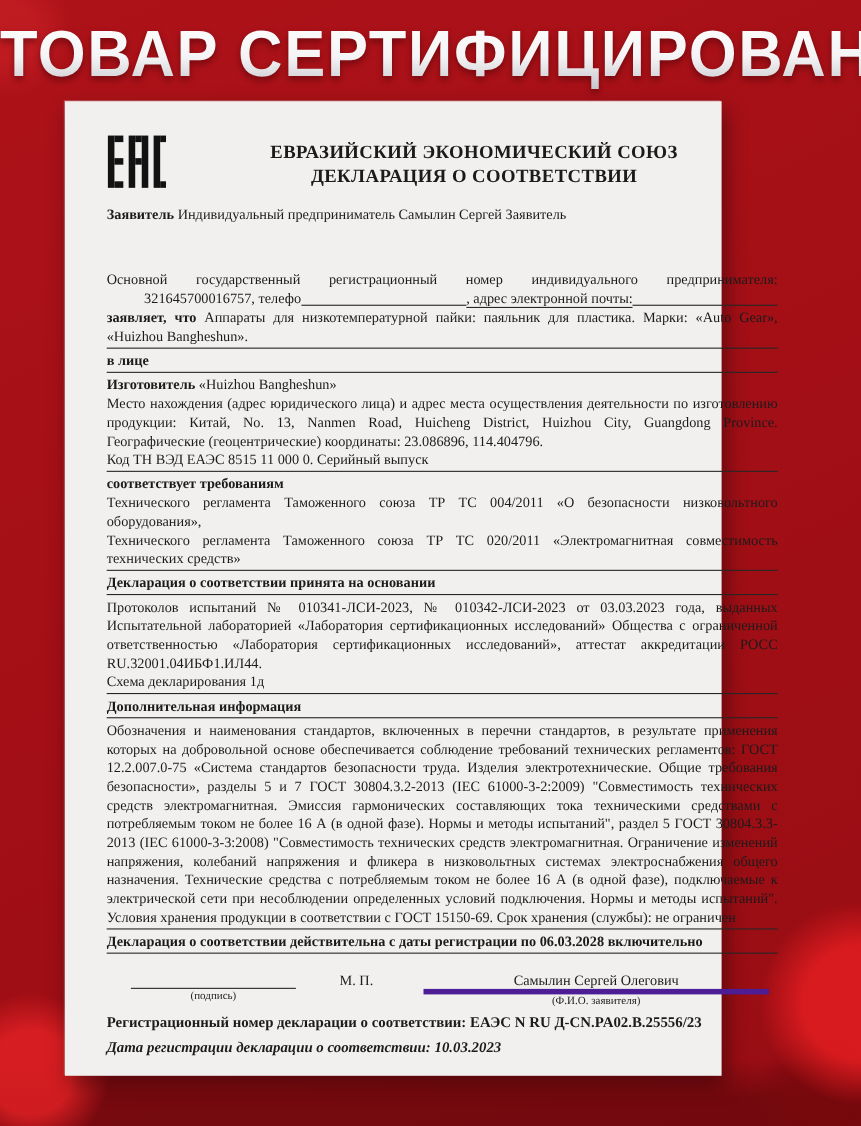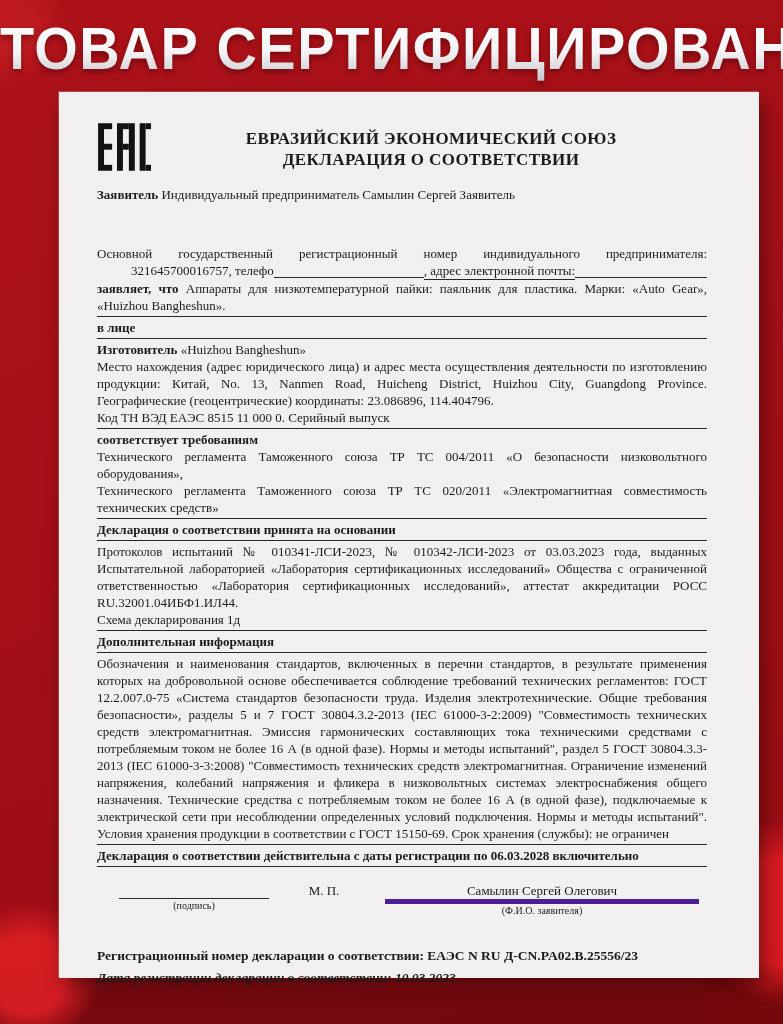--- a/index.html
+++ b/index.html
@@ -17,21 +17,21 @@
   .banner{
     position:absolute;top:14px;left:0;width:783px;text-align:center;
     font-family:"Liberation Sans",sans-serif;font-weight:bold;font-size:56px;
     letter-spacing:1.5px;transform:scaleY(1.06);transform-origin:top center;
     background:linear-gradient(#ffffff 0%,#f4f4f6 55%,#c3c3c9 100%);
     -webkit-background-clip:text;background-clip:text;color:transparent;
     filter:drop-shadow(0 3px 3px rgba(45,0,3,.45));
     white-space:nowrap;
   }
   .paper{
-    position:absolute;left:59px;top:92px;width:700px;height:886px;
+    position:absolute;left:59px;top:92px;width:597px;height:886px;
     background:#f1f0ee;
     box-shadow:4px 8px 18px rgba(0,0,0,.40), -1px -1px 0 rgba(255,255,255,.25);
   }
   .content{
     position:absolute;left:38px;top:30px;width:610px;
     font-size:13px;line-height:17px;color:#1b1b1b;
   }
   .hdr{display:flex;align-items:center;}
   .eac{flex:0 0 58px;}
   .hdr-title{flex:1;text-align:center;font-weight:bold;font-size:17px;line-height:21px;letter-spacing:.4px;}
@@ -45,21 +45,21 @@
   .flexline{display:flex;align-items:flex-start;margin-left:34px;}
   .blank{border-bottom:1px solid #262626;height:15px;}
   .ub{border-bottom:1px solid #262626;}
   .sig-row{display:flex;align-items:flex-start;margin-top:16px;padding:0 8px 0 22px;}
   .sig-left{flex:0 0 150px;}
   .sig-line{border-bottom:1px solid #262626;height:15px;}
   .sig-caption{text-align:center;font-size:10px;line-height:13px;color:#222;}
   .sig-mp{flex:0 0 110px;text-align:center;line-height:16px;}
   .sig-right{flex:1;margin-left:6px;}
   .sig-name{text-align:center;line-height:16px;border-bottom:5px solid #4c1d95;}
-  .regline{font-weight:bold;font-size:13.5px;margin-top:30px;}
+  .regline{font-weight:bold;font-size:13.5px;margin-top:4px;}
   .mt6{margin-top:5px;font-style:italic;}
 </style>
 </head>
 <body>
 
 <div class="stage">
 
   <div class="banner">ТОВАР СЕРТИФИЦИРОВАН</div>
 
   <div class="paper">

